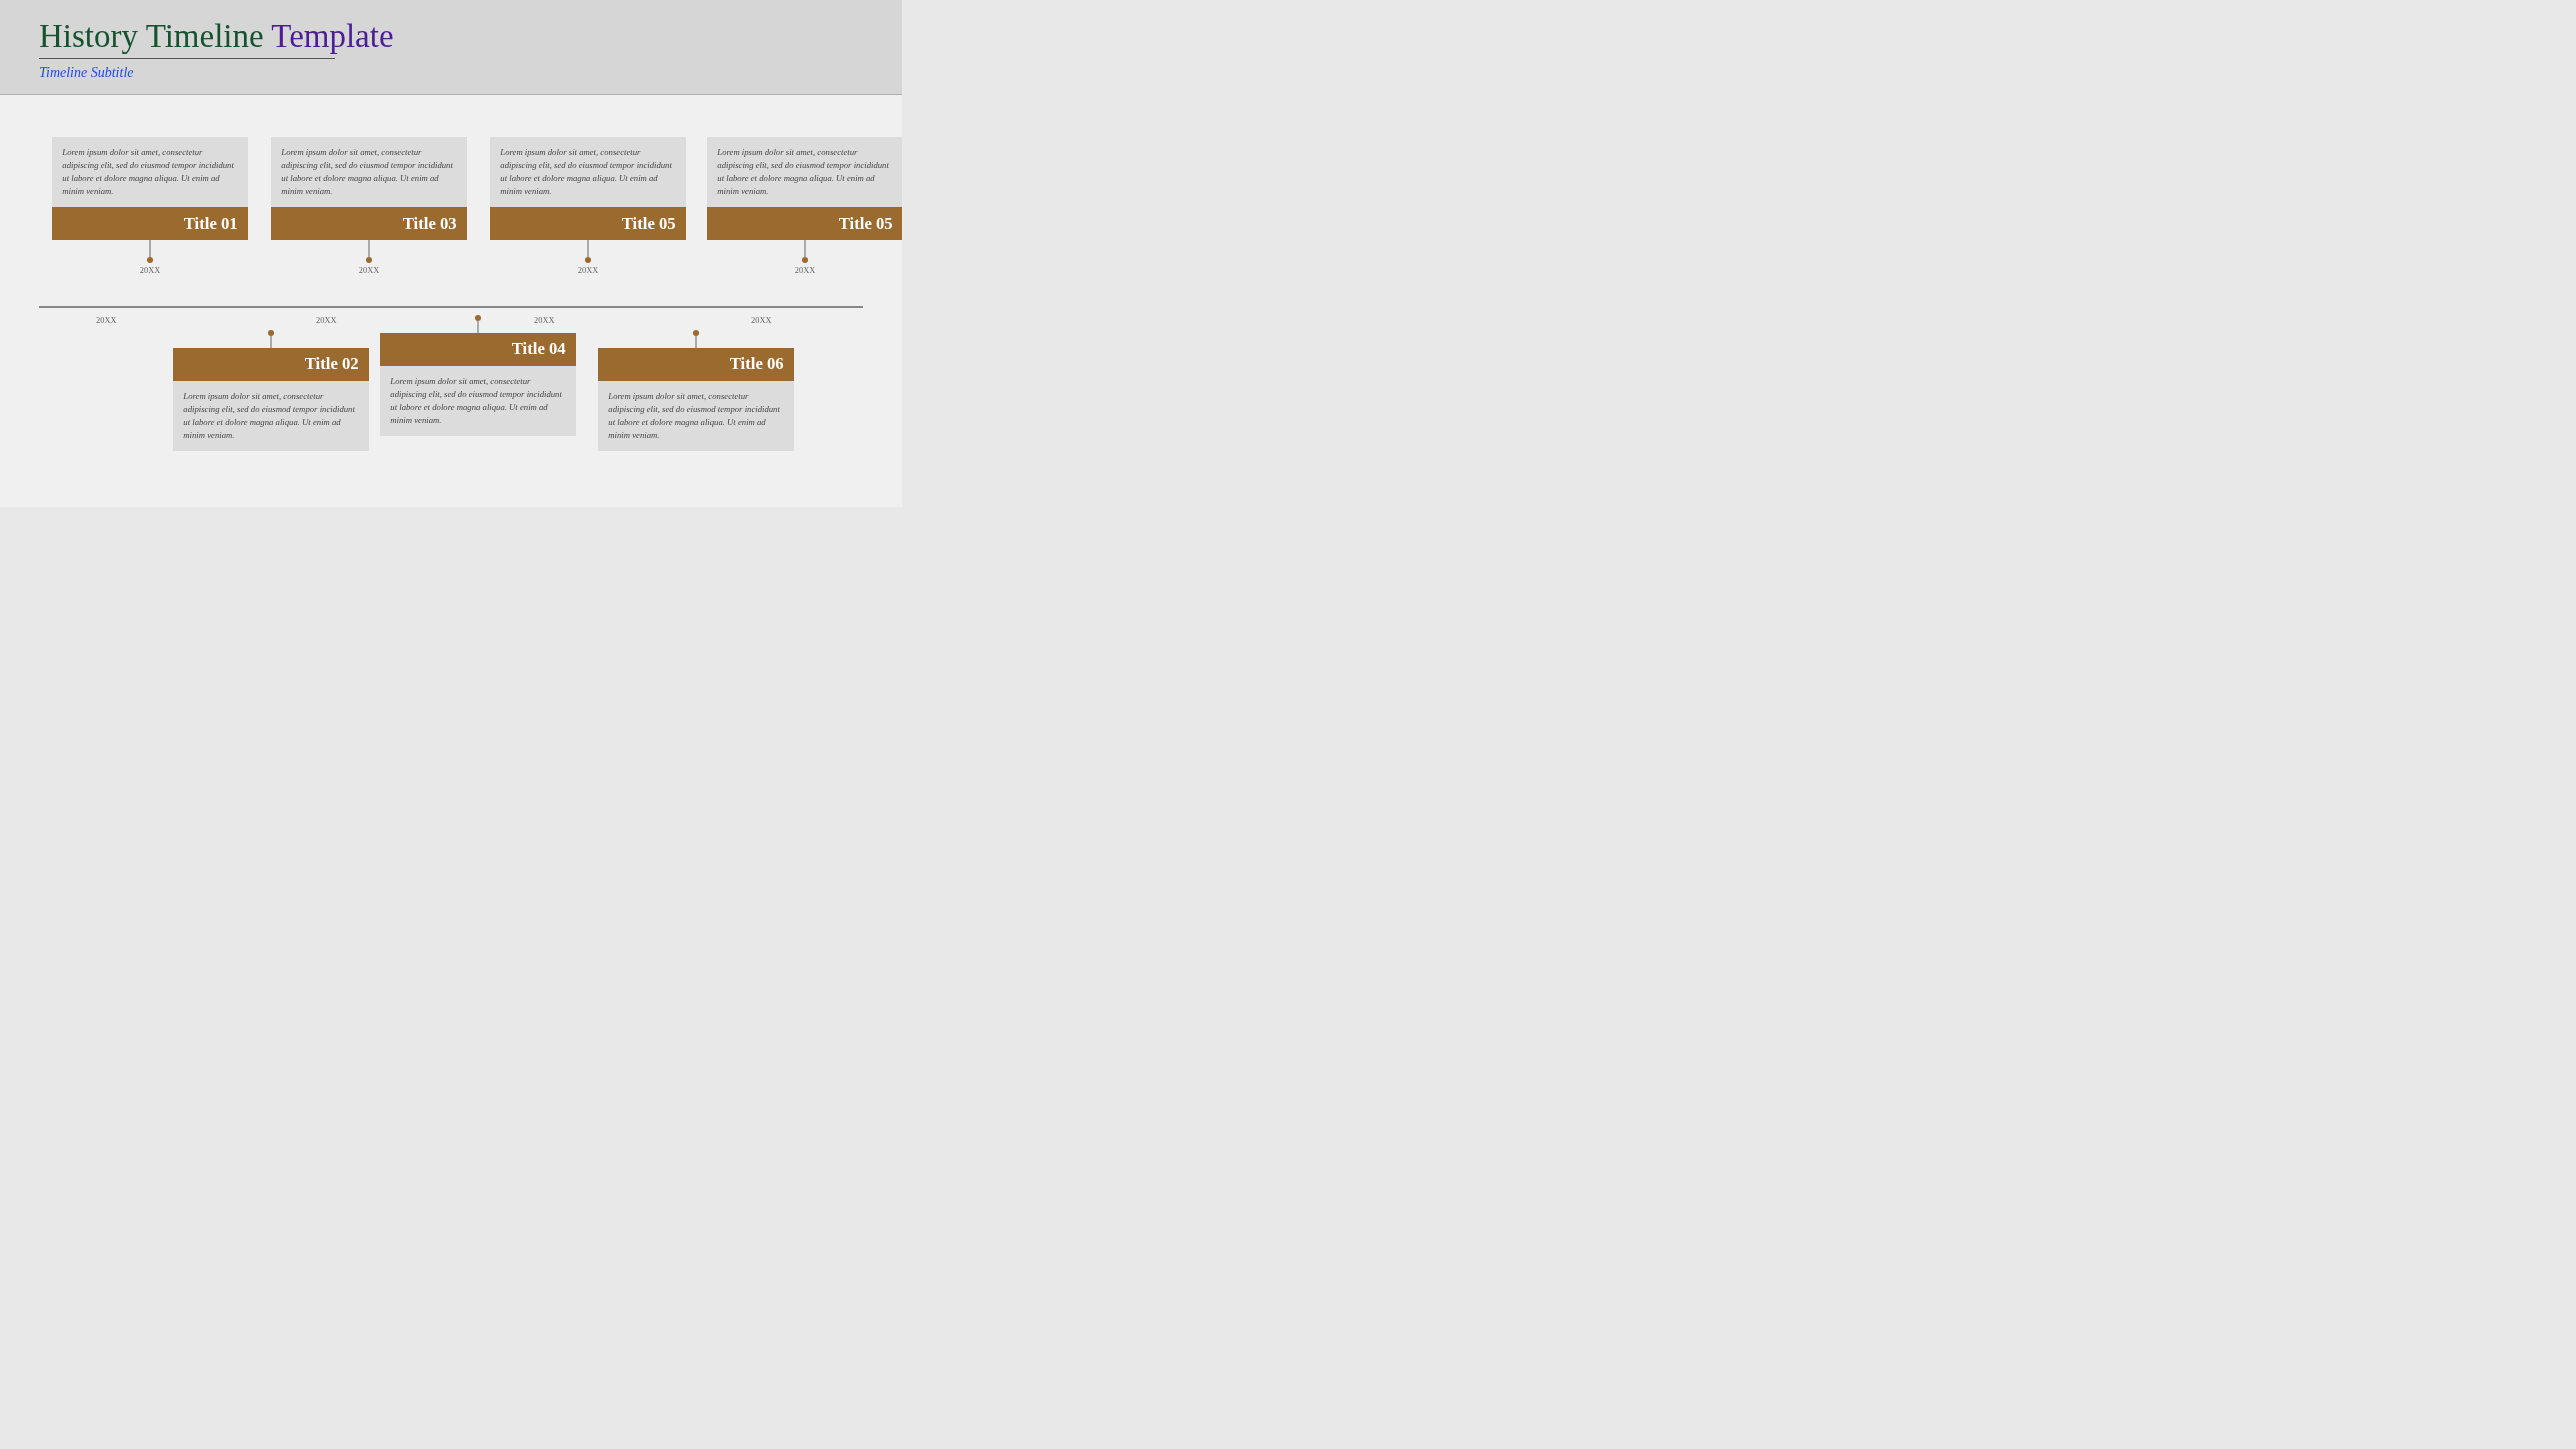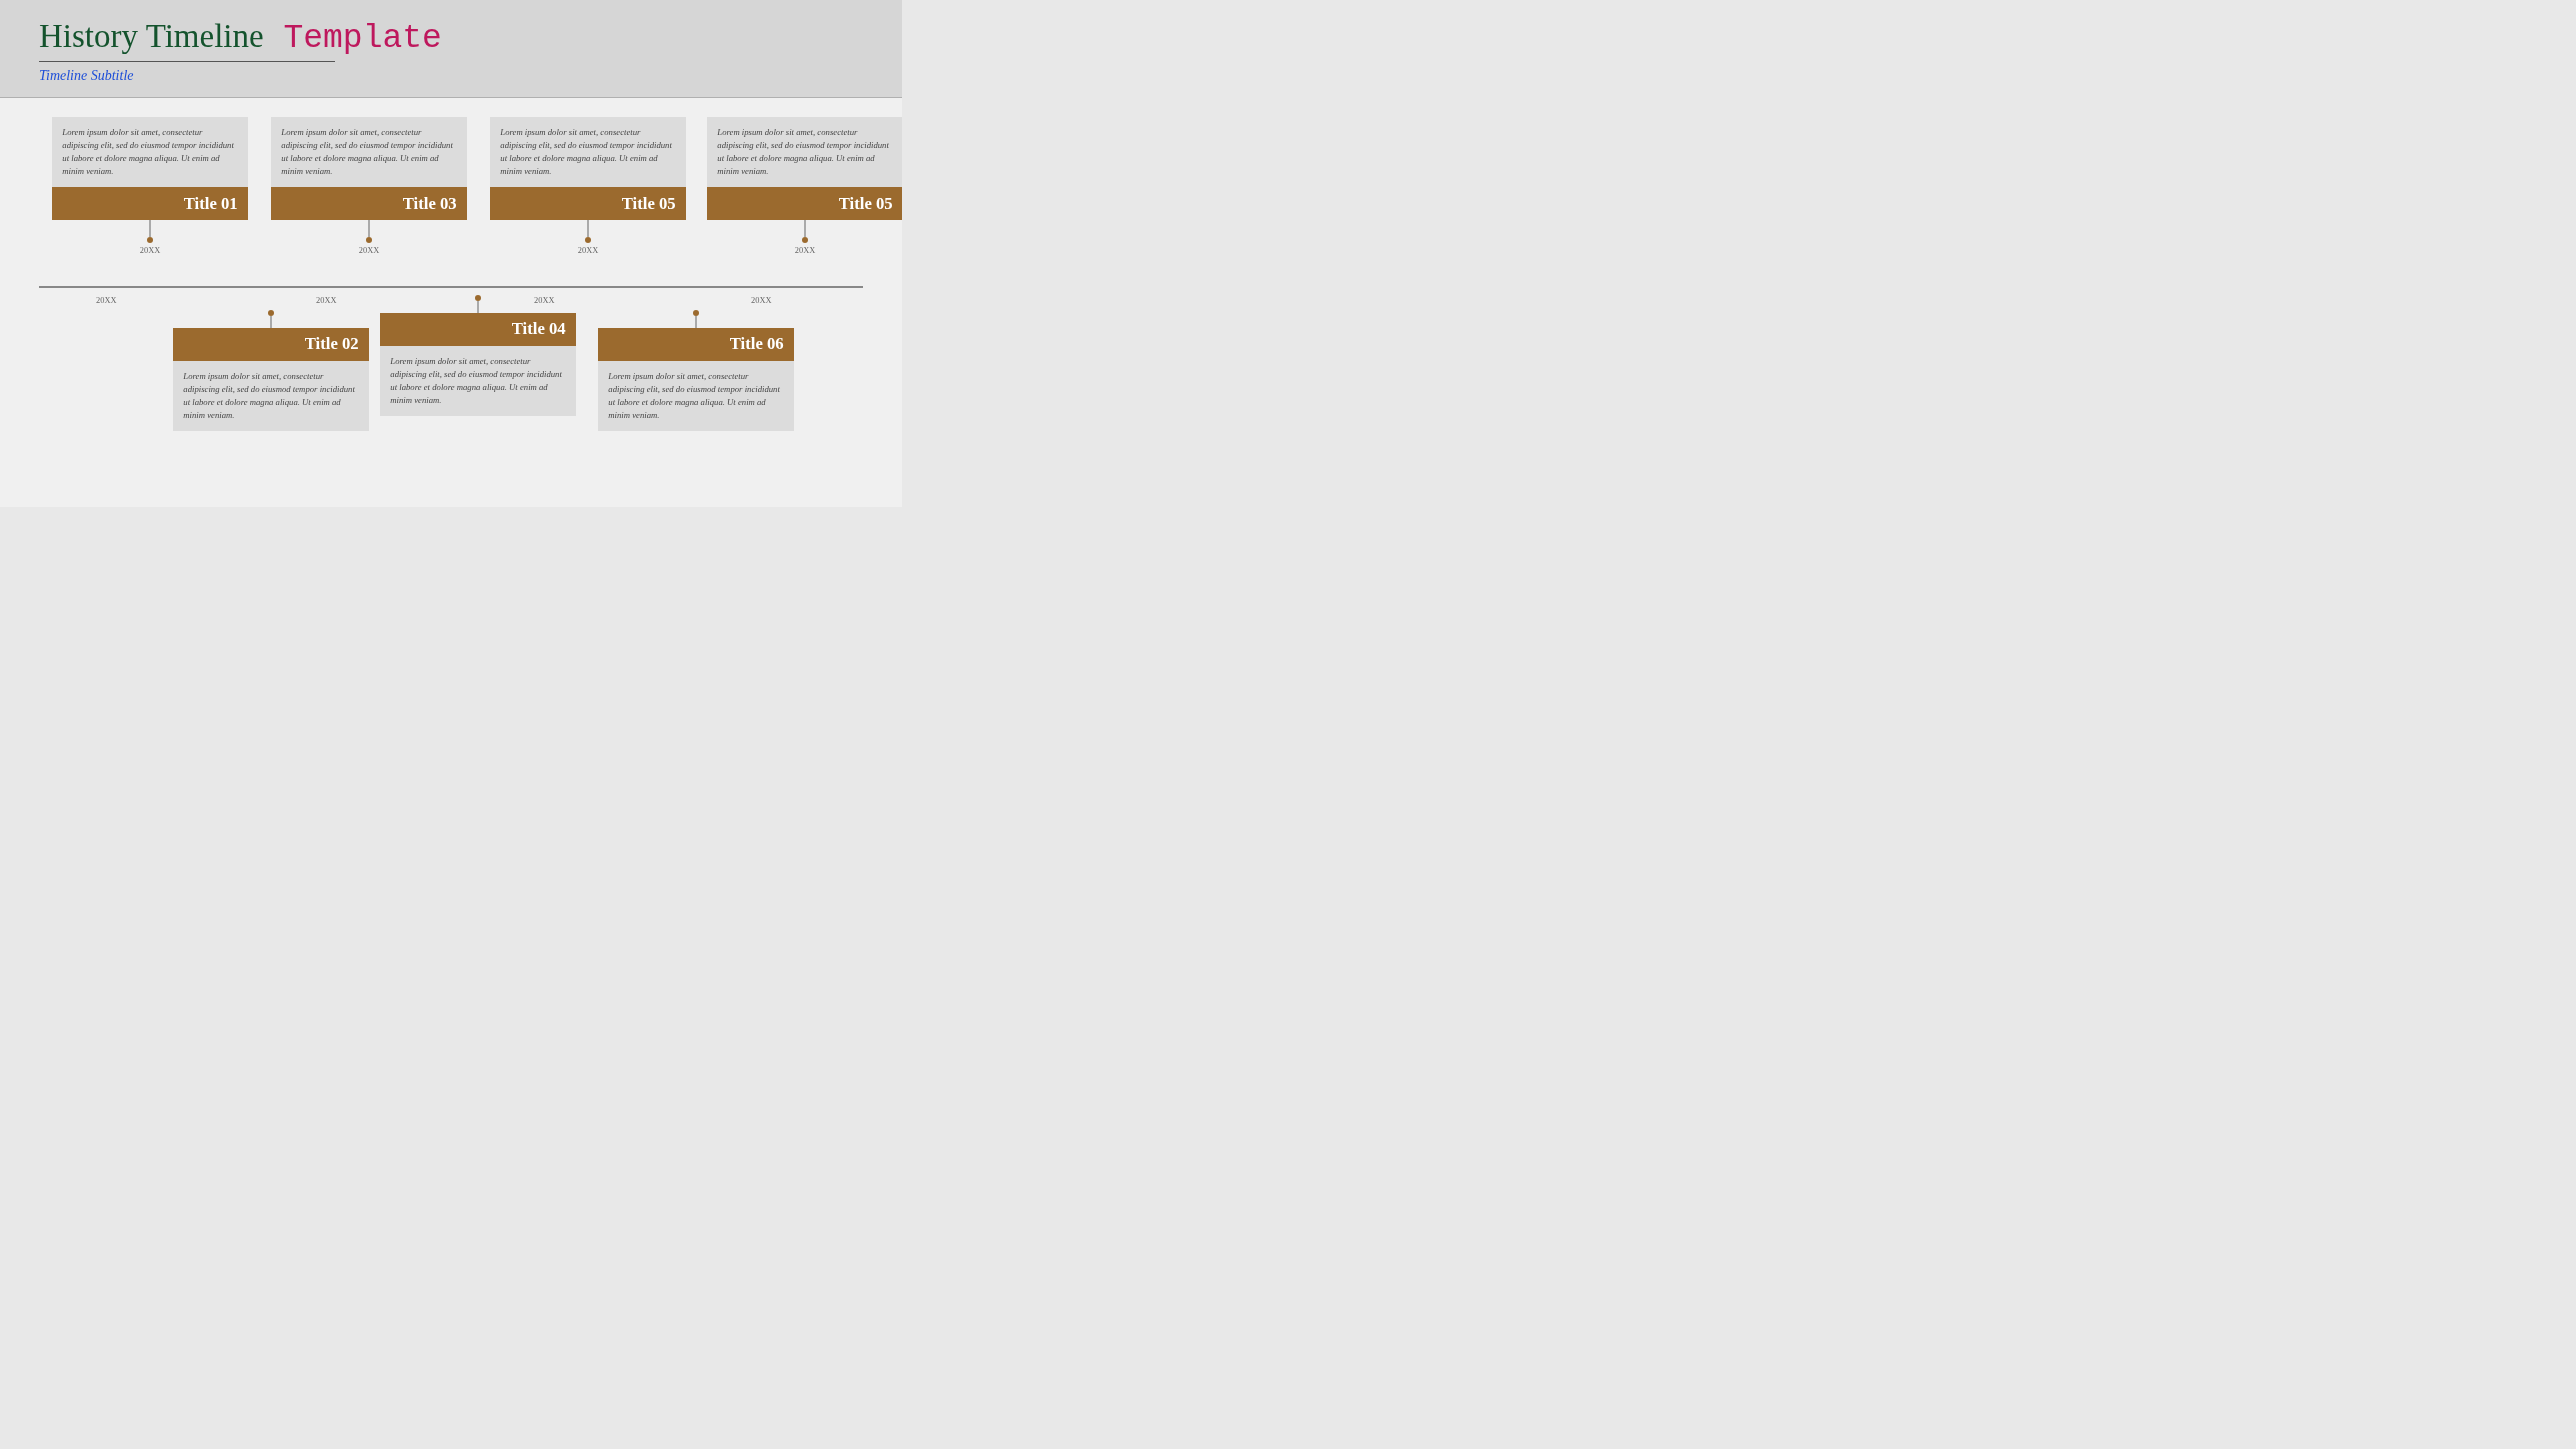--- a/index.html
+++ b/index.html
@@ -24,22 +24,21 @@
       margin-bottom: 3.9px;
     }
 
     .header-title .bold-part {
       font-weight: 400;
       color: #14532d;
     }
 
     .header-title .light-part {
       font-weight: 400;
-      color: #be185d;
-      font-family: Liberation Mono, monospace;
+      color: #4c1d95;
     }
 
     .header-divider {
       width: 296px;
       height: 1.3px;
       background: #555;
       margin-bottom: 5.2px;
     }
 
     .header-subtitle {
@@ -73,21 +72,21 @@
       text-align: right;
       padding: 6.4px 10.3px;
       width: 100%;
     }
 
     
     .timeline-container {
       position: relative;
       width: 100%;
       height: 361px;
-      margin-top: 0;
+      margin-top: 23px;
     }
 
     
     .t-item {
       position: absolute;
     }
 
     .card-box {
       width: 196px;
     }

